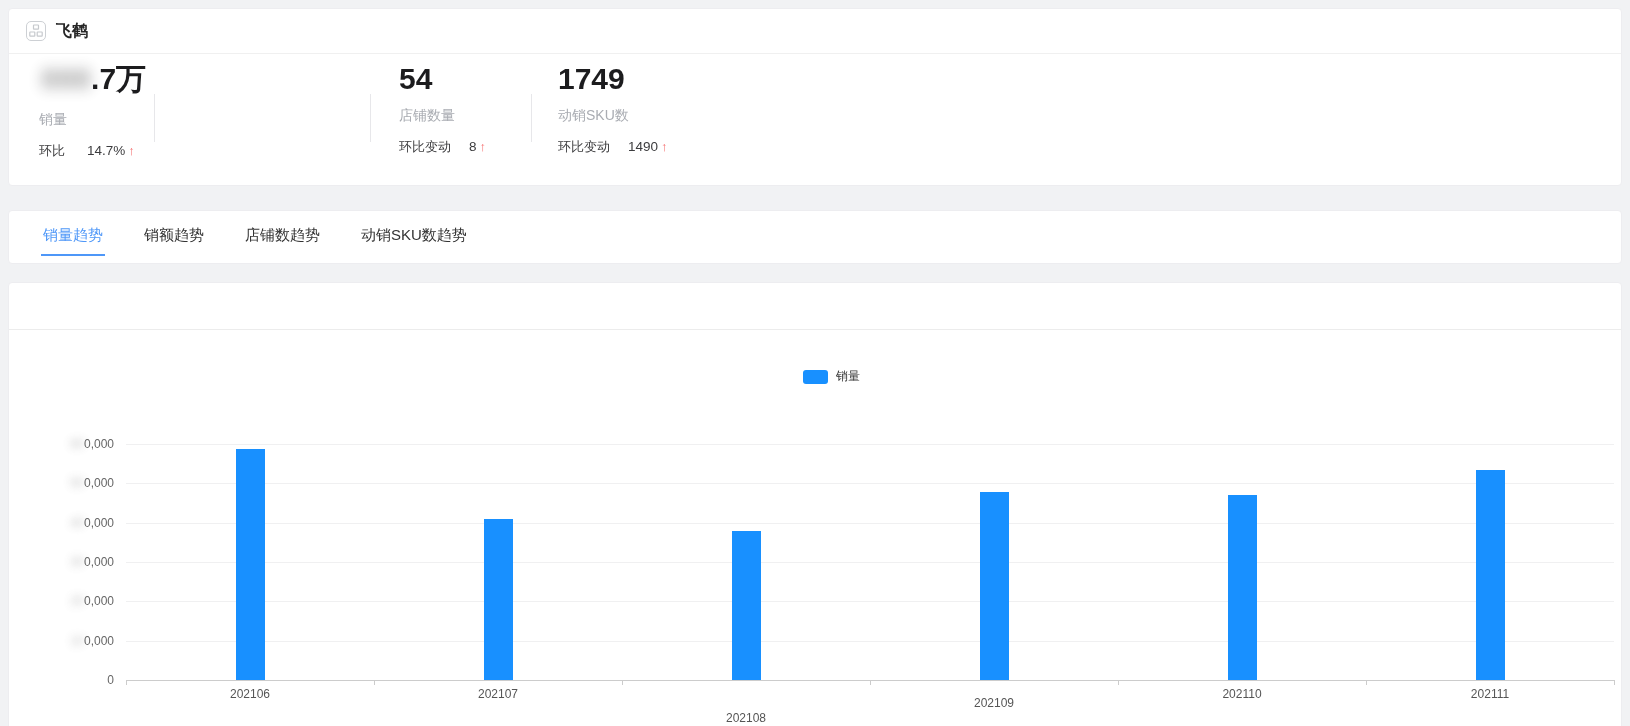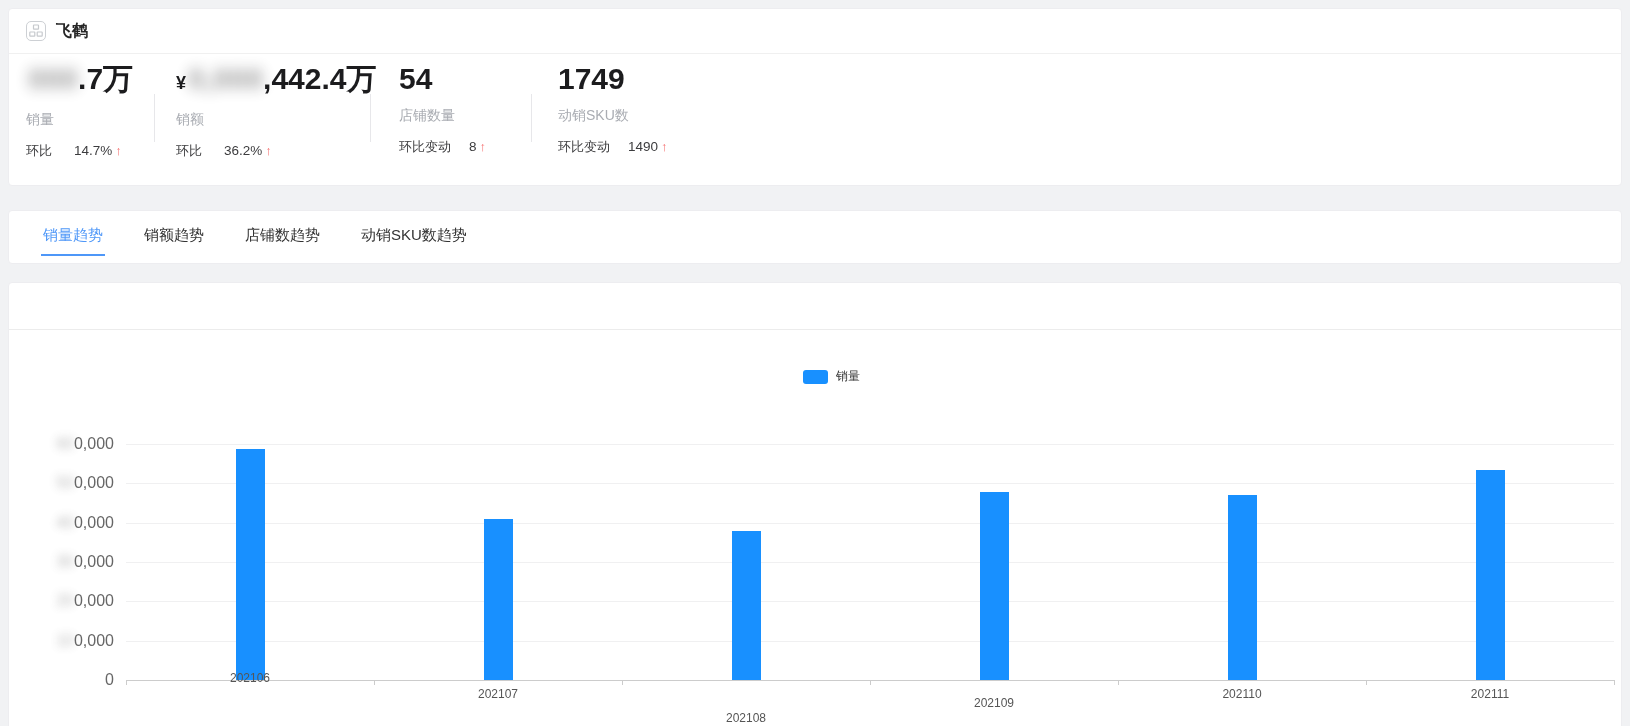--- a/index.html
+++ b/index.html
@@ -32,53 +32,48 @@
   
   #chart-card { top:282px; height:452px; border-radius:4px 4px 0 0; }
   .chart-toolbar { height:47px; border-bottom:1px solid #ececec; }
   .legend { position:absolute; left:794px; top:85px; display:flex; align-items:center; cursor:pointer; }
   .legend-swatch { width:25px; height:14px; border-radius:3px; background:#1890ff; }
   .legend-label { font-size:12px; color:#333; margin-left:8px; }
   #chart-plot { position:absolute; left:0; top:0; width:1614px; height:452px; }
   .gridline { position:absolute; height:1px; background:#f0f0f1; }
   .axis-line { position:absolute; height:1px; background:#ccc; }
   .axis-tick { position:absolute; width:1px; height:5px; background:#ccc; }
-  .y-label { position:absolute; font-size:16px; color:#666; text-align:right; height:16px; line-height:16px; white-space:nowrap; }
+  .y-label { position:absolute; font-size:12px; color:#666; text-align:right; height:16px; line-height:16px; white-space:nowrap; }
   .y-redacted { display:inline-block; filter:blur(4.5px); opacity:.45; }
   .x-label { position:absolute; font-size:12px; color:#555; width:90px; text-align:center; }
   .bar { position:absolute; background:#1890ff; }
 </style>
 </head>
 <body>
 
 <div class="card" id="summary-card">
   <div class="card-header">
     <span class="brand-icon">
       <svg width="14" height="14" viewBox="0 0 14 14" fill="none" stroke="#c6c9cd" stroke-width="1.2">
         <rect x="4.5" y="1" width="5" height="4.2" rx="0.5"></rect>
         <rect x="0.8" y="8" width="5" height="4.2" rx="0.5"></rect>
         <rect x="8.2" y="8" width="5" height="4.2" rx="0.5"></rect>
       </svg>
     </span>
     <span class="brand-title">飞鹤</span>
   </div>
 
   <div class="stats-area">
-    <div class="stat" style="left:17px;">
+    <div class="stat" style="left:30px;">
       <div class="stat-value"><span class="stat-prefix"></span><span class="redacted">888</span><span>.7万</span></div>
       <div class="stat-label">销量</div>
       <div class="stat-change"><span>环比</span><span class="change-value">14.7%</span><span class="up-arrow">↑</span></div>
     </div>
     <div class="v-divider" style="left:145px;"></div>
 
-    <div class="stat" style="left:167px;">
-      <div class="stat-value"><span class="stat-prefix">¥</span><span class="redacted">8,888</span><span>,442.4万</span></div>
-      <div class="stat-label">销额</div>
-      <div class="stat-change"><span>环比</span><span class="change-value">36.2%</span><span class="up-arrow">↑</span></div>
-    </div>
     <div class="v-divider" style="left:361px;"></div>
 
     <div class="stat" style="left:390px;">
       <div class="stat-value"><span>54</span></div>
       <div class="stat-label">店铺数量</div>
       <div class="stat-change"><span>环比变动</span><span class="change-value" style="margin-left:18px;">8</span><span class="up-arrow">↑</span></div>
     </div>
     <div class="v-divider" style="left:522px;"></div>
 
     <div class="stat" style="left:549px;">
@@ -120,21 +115,21 @@
       <div class="y-label" style="left: 0px; width: 105px; top: 152.9px;"><span class="y-redacted">60</span><span>0,000</span></div>
       <div class="axis-line" style="left: 117px; top: 397px; width: 1488px;"></div>
       <div class="axis-tick" style="left: 117px; top: 397px;"></div>
       <div class="axis-tick" style="left: 365px; top: 397px;"></div>
       <div class="axis-tick" style="left: 613px; top: 397px;"></div>
       <div class="axis-tick" style="left: 861px; top: 397px;"></div>
       <div class="axis-tick" style="left: 1109px; top: 397px;"></div>
       <div class="axis-tick" style="left: 1357px; top: 397px;"></div>
       <div class="axis-tick" style="left: 1605px; top: 397px;"></div>
       <div class="bar" style="left: 226.5px; top: 166px; width: 29px; height: 231px; background: rgb(24, 144, 255);"></div>
-      <div class="x-label" style="left: 196px; top: 388px;">202106</div>
+      <div class="x-label" style="left: 196px; top: 404px;">202106</div>
       <div class="bar" style="left: 474.5px; top: 236px; width: 29px; height: 161px; background: rgb(24, 144, 255);"></div>
       <div class="x-label" style="left: 444px; top: 404px;">202107</div>
       <div class="bar" style="left: 722.5px; top: 248px; width: 29px; height: 149px; background: rgb(24, 144, 255);"></div>
       <div class="x-label" style="left: 692px; top: 404px; margin-top: 24px;">202108</div>
       <div class="bar" style="left: 970.5px; top: 209px; width: 29px; height: 188px; background: rgb(24, 144, 255);"></div>
       <div class="x-label" style="left: 940px; top: 404px; margin-top: 9px;">202109</div>
       <div class="bar" style="left: 1218.5px; top: 212px; width: 29px; height: 185px; background: rgb(24, 144, 255);"></div>
       <div class="x-label" style="left: 1188px; top: 404px; text-align: center;">202110</div>
       <div class="bar" style="left: 1466.5px; top: 187px; width: 29px; height: 210px; background: rgb(24, 144, 255);"></div>
       <div class="x-label" style="left: 1436px; top: 404px;">202111</div>

